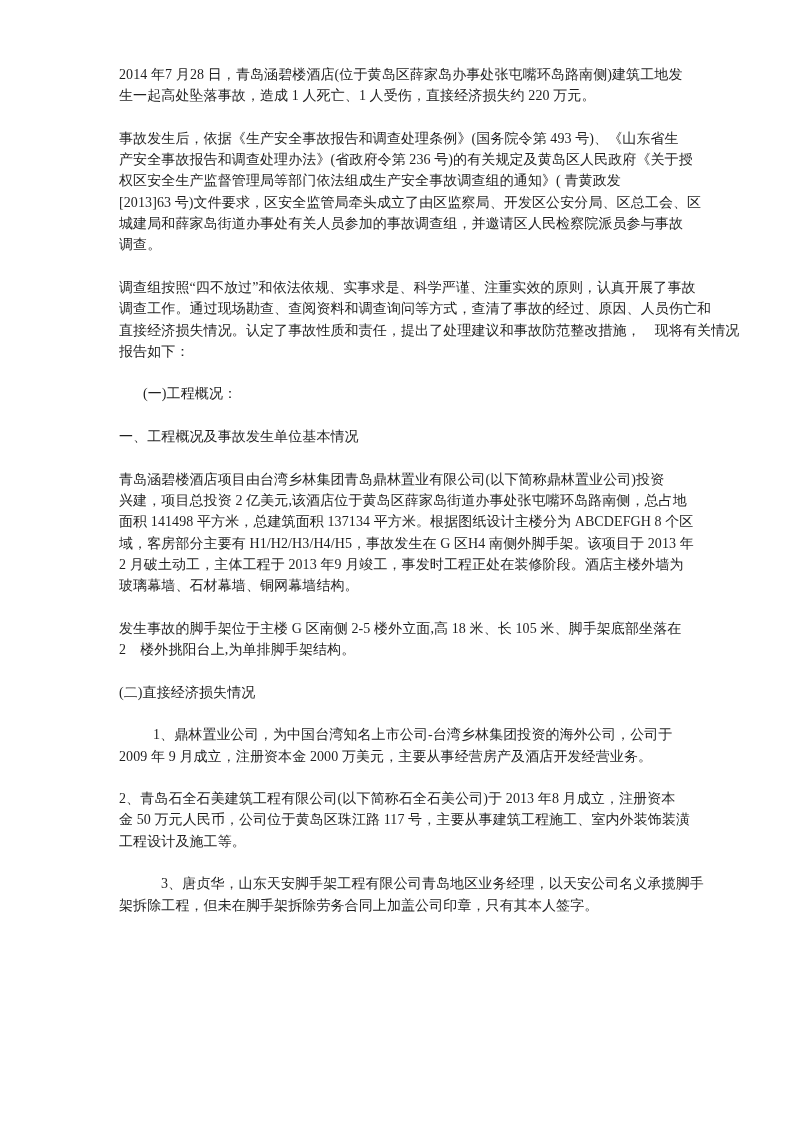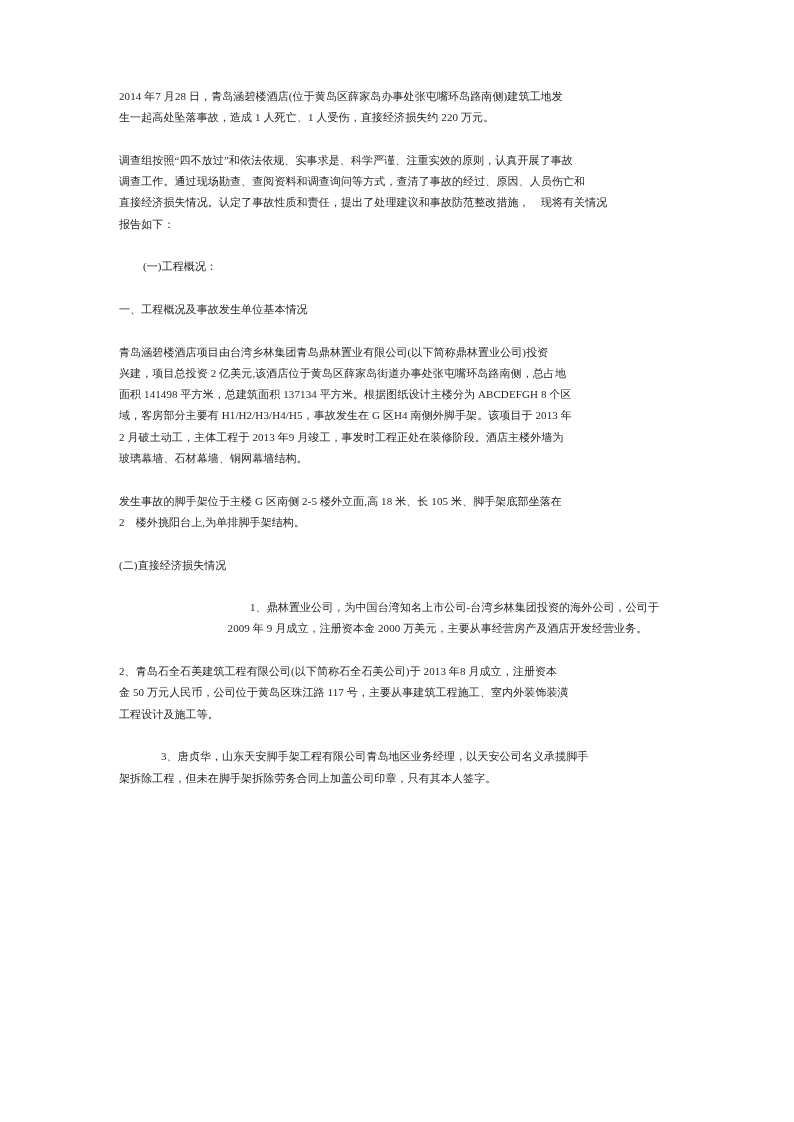--- a/index.html
+++ b/index.html
@@ -9,46 +9,52 @@
   }
   body {
     width: 794px;
     height: 1122px;
     overflow: hidden;
   }
   .page {
     box-sizing: border-box;
     width: 794px;
     height: 1122px;
-    padding: 86px 38px 0 119px;
+    padding: 64px 38px 0 119px;
     background: #ffffff;
     font-family: "Liberation Serif", "DejaVu Serif", serif;
-    font-size: 11px;
+    font-size: 14px;
     line-height: 21.3px;
     color: #1f1f1f;
     letter-spacing: 0.1px;
   }
   .block {
     margin: 0 0 21.3px 0;
     white-space: pre-line;       
     text-align: left;
   }
   .block:last-child { margin-bottom: 16px; }
   .indent-sub  { text-indent: 24px; }  
-  .indent-num1 { text-indent: 34px; text-align: center; }  
+  .indent-num1 { text-indent: 34px; }  
   .indent-num3 { text-indent: 42px; }  
 </style>
 </head>
 <body>
 
 <div class="page">
 
   <p class="block">2014 年7 月28 日，青岛涵碧楼酒店(位于黄岛区薛家岛办事处张屯嘴环岛路南侧)建筑工地发
 生一起高处坠落事故，造成 1 人死亡、1 人受伤，直接经济损失约 220 万元。</p>
 
+  <p class="block">事故发生后，依据《生产安全事故报告和调查处理条例》(国务院令第 493 号)、《山东省生
+产安全事故报告和调查处理办法》(省政府令第 236 号)的有关规定及黄岛区人民政府《关于授
+权区安全生产监督管理局等部门依法组成生产安全事故调查组的通知》( 青黄政发
+[2013]63 号)文件要求，区安全监管局牵头成立了由区监察局、开发区公安分局、区总工会、区
+城建局和薛家岛街道办事处有关人员参加的事故调查组，并邀请区人民检察院派员参与事故
+调查。</p>
 
   <p class="block">调查组按照“四不放过”和依法依规、实事求是、科学严谨、注重实效的原则，认真开展了事故
 调查工作。通过现场勘查、查阅资料和调查询问等方式，查清了事故的经过、原因、人员伤亡和
 直接经济损失情况。认定了事故性质和责任，提出了处理建议和事故防范整改措施，　现将有关情况
 报告如下：</p>
 
   <p class="block indent-sub">(一)工程概况：</p>
 
   <p class="block">一、工程概况及事故发生单位基本情况</p>
 

